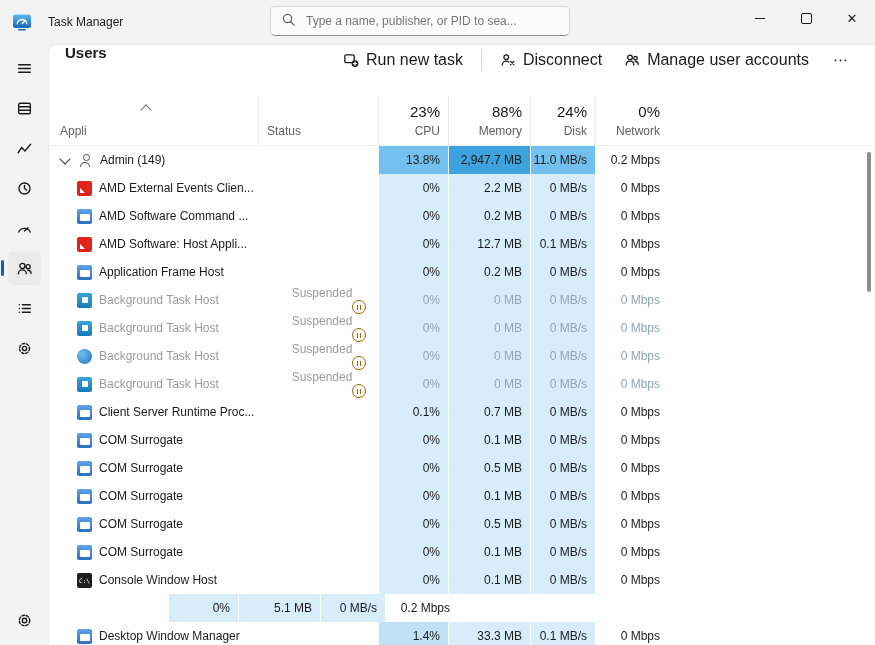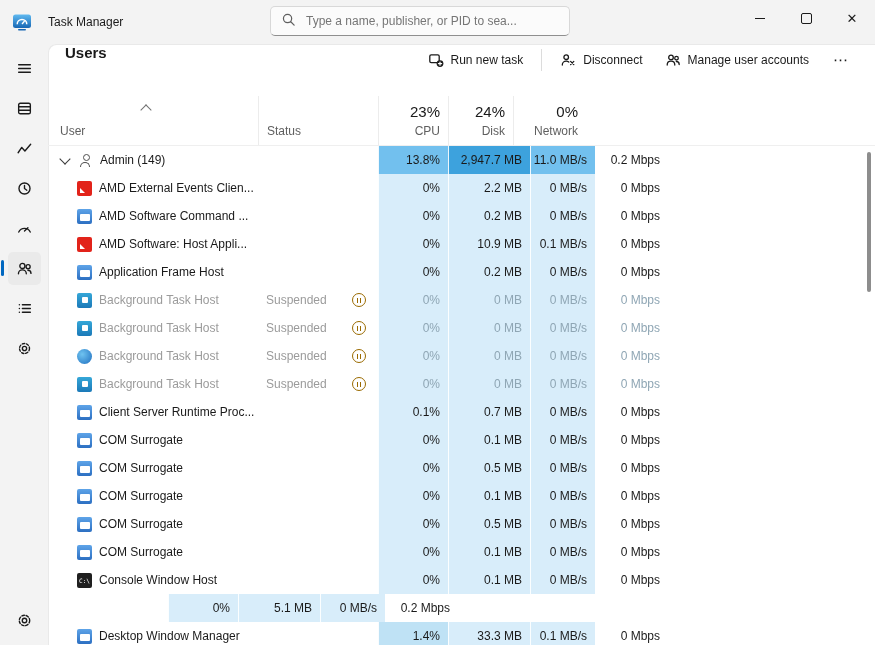--- a/index.html
+++ b/index.html
@@ -26,21 +26,21 @@
   .sideitem.selected::before{content:"";position:absolute;left:-7px;top:8px;width:3px;height:16px;border-radius:2px;background:var(--accent,#0067c0);}
   .sideitem svg{stroke:#1b1b1b;fill:none;stroke-width:1.3;stroke-linecap:round;stroke-linejoin:round;}
   .side-spacer{flex:1;}
 
   
   .content{position:absolute;left:48px;top:44px;right:0;bottom:0;background:#fff;border-top-left-radius:8px;display:flex;flex-direction:column;overflow:hidden;box-shadow:inset 1px 1px 0 #e9e9e9;}
 
   .page-header{height:52px;flex:none;display:flex;align-items:flex-start;padding:0 14px 0 17px;box-sizing:border-box;}
   .page-title{font-size:15px;font-weight:700;margin:0;}
   .toolbar{margin-left:auto;display:flex;align-items:center;gap:2px;}
-  .tb-btn{display:flex;align-items:center;gap:7px;border:none;background:transparent;font-size:12px;color:#1a1a1a;padding:7px 10px;border-radius:4px;font-family:"Liberation Sans",sans-serif;}
+  .tb-btn{display:flex;align-items:center;gap:7px;border:none;background:transparent;font-size:16px;color:#1a1a1a;padding:7px 10px;border-radius:4px;font-family:"Liberation Sans",sans-serif;}
   .tb-btn svg{stroke:#1b1b1b;fill:none;stroke-width:1.3;stroke-linecap:round;stroke-linejoin:round;}
   .tb-divider{width:1px;height:22px;background:#dcdcdc;margin:0 6px;}
   .tb-more{font-size:15px;letter-spacing:1px;padding:7px 12px;}
 
   
   .table-header{height:50px;flex:none;display:flex;border-bottom:1px solid #efefef;box-sizing:border-box;}
   .th{box-sizing:border-box;position:relative;}
   .th-label{font-size:12px;color:#5f5f5f;}
   .name-h{width:210px;display:flex;align-items:flex-end;padding:0 0 7px 12px;}
   .sort-chev{position:absolute;left:94px;top:10px;width:7px;height:7px;border-right:1.2px solid #707070;border-bottom:1.2px solid #707070;transform:rotate(-135deg);}
@@ -61,21 +61,21 @@
   .pause-icon{margin-left:auto;margin-right:12px;width:12px;height:12px;border:1.3px solid #9a6a00;border-radius:50%;display:flex;align-items:center;justify-content:center;gap:1.5px;flex:none;}
   .pause-icon i{width:1.3px;height:5px;background:#9a6a00;display:block;}
   .metric{display:flex;align-items:center;justify-content:flex-end;padding-right:8px;border-left:1px solid rgba(255,255,255,.9);}
   .m-cpu{width:70px;} .m-memory{width:82px;} .m-disk{width:65px;} .m-network{width:73px;}
   .heat-none{background:#fff;text-align:center;}
   .heat-low{background:var(--heat-low,#d8edfa);}
   .heat-low2{background:var(--heat-low2,#bfe2f5);}
   .heat-mid{background:var(--heat-mid,#72c0ee);}
   .heat-high{background:var(--heat-high,#3da2dd);}
   .row.suspended{color:#9b9b9b;}
-  .row.suspended .status-cell{color:#9b9b9b;}
+  .row.suspended .status-cell{color:#9b9b9b;flex-direction:column;}
   .row.suspended .metric{color:#8fa6b4;}
 
   
   .picon{width:15px;height:15px;flex:none;position:relative;}
   .picon-amd{background:#e2231a;border-radius:2px;}
   .picon-amd::after{content:"";position:absolute;left:2.5px;bottom:2.5px;width:5.5px;height:5.5px;background:#fff;clip-path:polygon(0 0,0 100%,100% 100%);}
   .picon-win{border-radius:2px;background:linear-gradient(180deg,#5ea4e8,#2c6fc2);}
   .picon-win::after{content:"";position:absolute;left:2.5px;right:2.5px;top:5px;bottom:2.5px;background:#fff;border-radius:1px;}
   .picon-task{border-radius:2px;background:linear-gradient(180deg,#35a7d8,#1b79b8);}
   .picon-task::after{content:"";position:absolute;left:4.5px;top:4.5px;width:6px;height:6px;background:#fff;border-radius:1px;}
@@ -224,28 +224,32 @@
         </button>
         <button class="tb-btn tb-more">
           <span>⋯</span>
         </button>
       </div>
     </div>
 
     <div class="table-header">
       <div class="th name-h">
         <span class="sort-chev"></span>
-        <span class="th-label">User</span>
+        <span class="th-label">Appli</span>
       </div>
       <div class="th status-h">
         <span class="th-label">Status</span>
       </div>
       <div class="th metric-h mh-cpu">
         <span class="total">23%</span>
         <span class="th-label">CPU</span>
+      </div>
+      <div class="th metric-h mh-memory">
+        <span class="total">88%</span>
+        <span class="th-label">Memory</span>
       </div>
       <div class="th metric-h mh-disk">
         <span class="total">24%</span>
         <span class="th-label">Disk</span>
       </div>
       <div class="th metric-h mh-network">
         <span class="total">0%</span>
         <span class="th-label">Network</span>
       </div>
     </div>
@@ -288,21 +292,21 @@
           <div class="cell metric m-network heat-none">0 Mbps</div>
         </div>
         <div class="row">
           <div class="cell name-cell">
             <span class="chev-spacer"></span>
             <span class="picon picon-amd"></span>
             <span class="name-text">AMD Software: Host Appli...</span>
           </div>
           <div class="cell status-cell"></div>
           <div class="cell metric m-cpu heat-low">0%</div>
-          <div class="cell metric m-memory heat-low">10.9 MB</div>
+          <div class="cell metric m-memory heat-low">12.7 MB</div>
           <div class="cell metric m-disk heat-low">0.1 MB/s</div>
           <div class="cell metric m-network heat-none">0 Mbps</div>
         </div>
         <div class="row">
           <div class="cell name-cell">
             <span class="chev-spacer"></span>
             <span class="picon picon-win"></span>
             <span class="name-text">Application Frame Host</span>
           </div>
           <div class="cell status-cell"></div>

